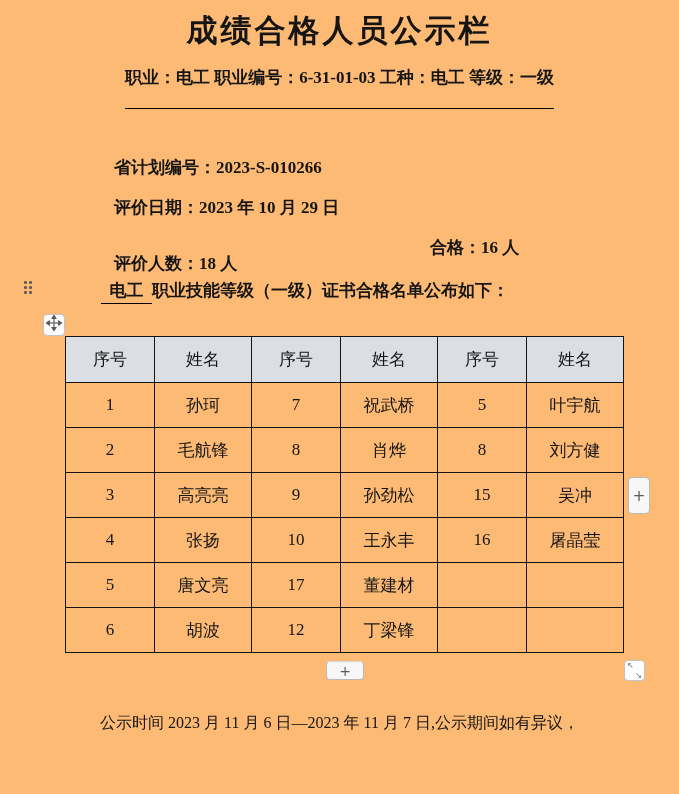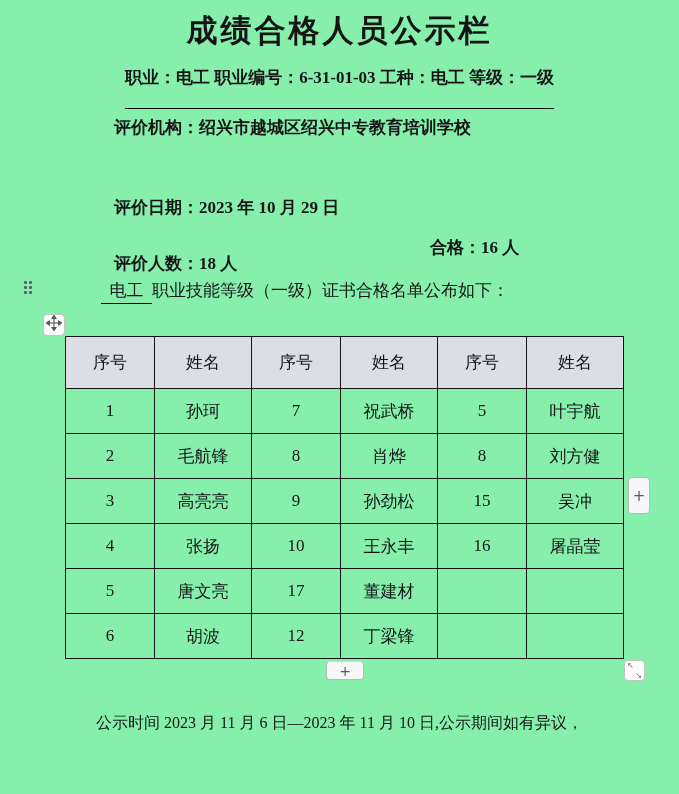--- a/index.html
+++ b/index.html
@@ -1,36 +1,36 @@
 <!DOCTYPE html>
 <html><head>
 <meta charset="utf-8">
 <style>
   html,body { margin:0; padding:0; background:#ffffff; }
   .page {
     position:relative; width:679px; height:794px; margin:0 auto;
-    background:#86efac; overflow:hidden;
+    background:#fdba74; overflow:hidden;
     font-family:"Liberation Serif","DejaVu Serif",serif; color:#151515;
   }
   .abs { position:absolute; }
   .center { left:0; right:0; text-align:center; }
 
   .doc-title { top:10px; font-size:31px; font-weight:700; letter-spacing:3px; }
 
   .info-line { top:66px; font-size:17px; font-weight:700; }
   .info-line .ul-full { display:inline-block; padding-bottom:19px; border-bottom:1.6px solid #000; }
 
   .body-line { font-size:17px; font-weight:700; white-space:pre; }
   .agency-line { left:114px; top:116px; }
   .plan-line   { left:114px; top:156px; }
   .date-line   { left:114px; top:196px;text-align:center; }
   .count-line  { left:114px; top:252px; }
   .pass-line   { left:430px; top:236px; }
 
-  .intro-line { left:101px; top:279px; font-size:17px; font-weight:400; }
+  .intro-line { left:101px; top:279px; font-size:17px; font-weight:700; }
   .intro-line .ul-part { display:inline-block; white-space:pre; padding-bottom:1px; border-bottom:1.6px solid #000; }
 
   
   .dots-handle {
     left:24px; top:281px; display:grid;
     grid-template-columns:4px 4px; grid-auto-rows:4px; gap:1px;
   }
   .dots-handle i { width:2.6px; height:2.6px; border-radius:50%; background:#5a5a5a; }
 
   
@@ -40,21 +40,21 @@
     display:flex; align-items:center; justify-content:center; box-sizing:border-box;
   }
 
   
   .roster { left:65px; top:336px; }
   .roster table { border-collapse:collapse; table-layout:fixed; }
   .roster th, .roster td {
     border:1px solid #141414; text-align:center; vertical-align:middle;
     font-size:17px; font-weight:400; padding:0; overflow:hidden;
   }
-  .roster thead tr { height:52px; }
+  .roster thead tr { height:46px; }
   .roster tbody tr { height:45px; }
   .col-no { width:89px; } .col-name { width:97px; }
 
   .ui-btn {
     background:#f7f7f7; border:1px solid #b9b9b9; border-radius:4px;
     color:#5a5a5a; display:flex; align-items:center; justify-content:center;
     font-family:"DejaVu Sans","Liberation Sans",sans-serif; box-sizing:border-box;
     font-weight:400;
   }
   .add-col-btn { left:628px; top:477px; width:22px; height:37px; font-size:15px; }
@@ -75,21 +75,21 @@
 <body>
 
 <div class="page">
 
   <div class="abs center doc-title">成绩合格人员公示栏</div>
 
   <div class="abs center info-line">
     <span class="ul-full">职业：电工  职业编号：6-31-01-03  工种：电工  等级：一级</span>
   </div>
 
-  <div class="abs body-line agency-line">评价机构：绍兴市越城区绍兴中专教育培训学校</div>
+  <div class="abs body-line plan-line">省计划编号：2023-S-010266</div>
   <div class="abs body-line date-line">评价日期：2023 年 10 月 29 日</div>
   <div class="abs body-line count-line">评价人数：18 人</div>
   <div class="abs body-line pass-line">合格：16 人</div>
 
   <div class="abs intro-line">
     <span class="ul-part">  电工  </span><span>职业技能等级（一级）证书合格名单公布如下：</span>
   </div>
 
   <div class="abs dots-handle">
     <i></i>
@@ -189,15 +189,15 @@
   </div>
 
   <div class="abs ui-btn add-col-btn">+</div>
   <div class="abs ui-btn add-row-btn">+</div>
 
   <div class="resize-handle">
     <span class="nw">↖</span>
     <span class="se">↘</span>
   </div>
 
-  <div class="abs center footer-line1">公示时间 2023 月 11 月 6 日—2023 年 11 月 10 日,公示期间如有异议，</div>
+  <div class="abs center footer-line1">公示时间 2023 月 11 月 6 日—2023 年 11 月 7 日,公示期间如有异议，</div>
 
 </div>
 
 </body></html>

